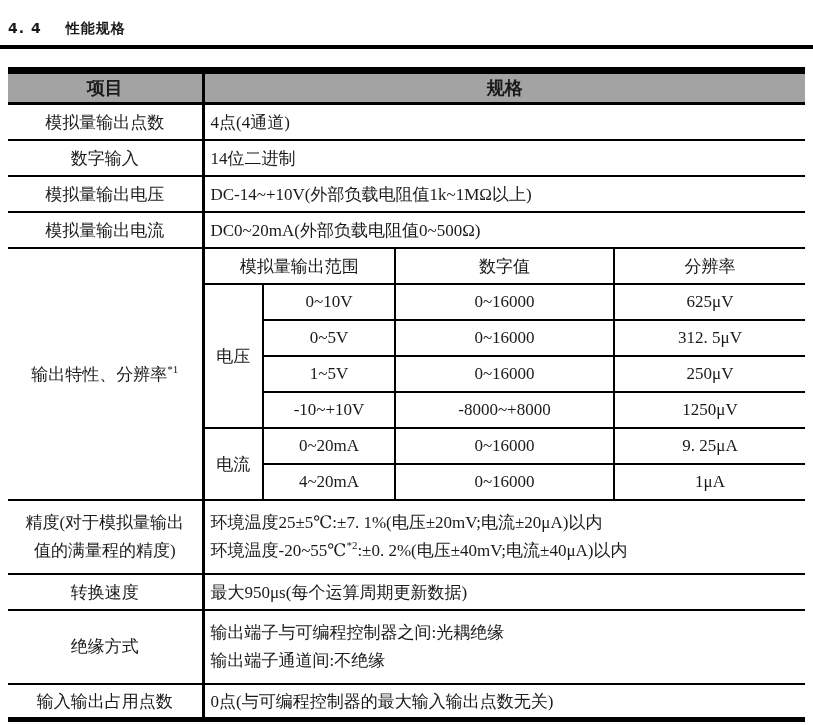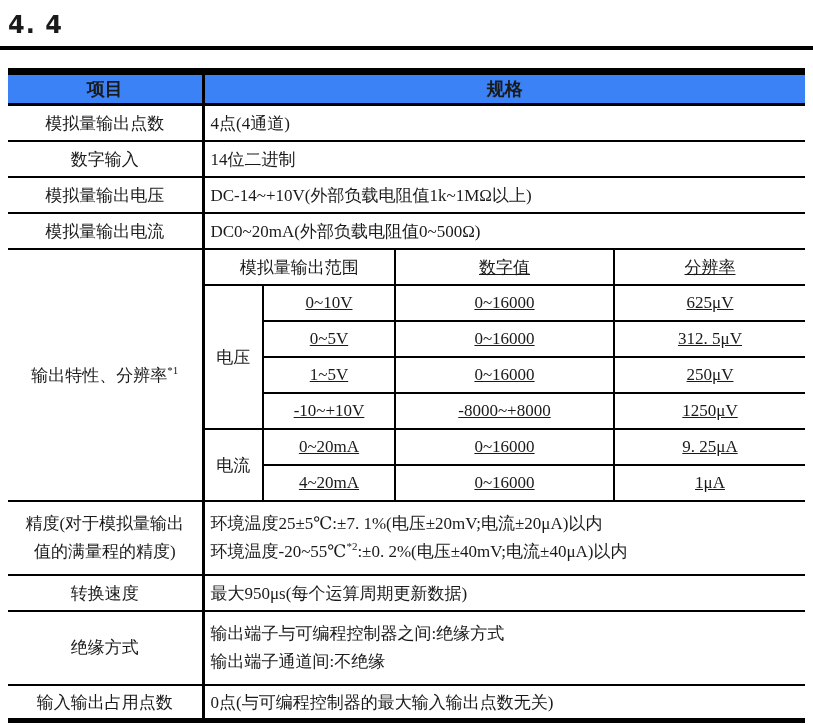--- a/index.html
+++ b/index.html
@@ -11,22 +11,22 @@
     overflow: hidden;
     font-family: "Liberation Serif", "DejaVu Serif", serif;
     color: #1a1a1a;
   }
   .page-title {
     display: flex;
     align-items: baseline;
     gap: 24px;
     font-family: "DejaVu Sans", "Liberation Sans", sans-serif;
     font-weight: bold;
-    font-size: 24px;
-    margin: 11px 0 7px 8px;
+    font-size: 14px;
+    margin: 20px 0 7px 8px;
     letter-spacing: 1px;
   }
   .title-rule {
     width: 813px;
     height: 4px;
     background: #000000;
     margin-bottom: 18px;
   }
   .tbl-wrap {
     margin-left: 8px;
@@ -41,52 +41,53 @@
     font-size: 17px;
   }
   table.spec td, table.spec th {
     padding: 0 6px;
     border-bottom: 2px solid #000000;
     vertical-align: middle;
     overflow: hidden;
     white-space: nowrap;
   }
   tr.hdr th {
-    background: #3b82f6;
+    background: #a3a3a3;
     font-family: "DejaVu Sans", "Liberation Sans", sans-serif;
     font-weight: bold;
     font-size: 18px;
     text-align: center;
     height: 28px;
     border-bottom: 3px solid #000000;
   }
   td.item {
     text-align: center;
     padding-left: 5px;
   }
   td.ctr { text-align: center; }
-  .vl  { border-left: 2px solid #000000; text-decoration: underline; }
+  .vl  { border-left: 2px solid #000000; }
   .vlm { border-left: 3px solid #000000; }
   tr.r      td { height: 34px; }
   tr.r-sub  td { height: 34px; margin-top: 42px; }
   tr.r-two  td { height: 72px; line-height: 1.62; margin-top: 26px; }
   tr.r-last td { height: 32px; border-bottom: none; }
   sup.note {
     font-size: 11px;
     font-family: "Liberation Serif", serif;
     vertical-align: super;
     line-height: 0;
   }
   .two-line div { white-space: nowrap; }
 </style>
 </head>
 <body>
 
 <div class="page-title">
   <span>4. 4</span>
+  <span>性能规格</span>
 </div>
 <div class="title-rule"></div>
 
 <div class="tbl-wrap">
 <table class="spec">
   <colgroup>
     <col style="width:195px">
     <col style="width:60px">
     <col style="width:132px">
     <col style="width:219px">
@@ -174,21 +175,21 @@
   </tr>
 
   <tr class="r">
     <td class="item">转换速度</td>
     <td colspan="4" class="vlm">最大950μs(每个运算周期更新数据)</td>
   </tr>
 
   <tr class="r-two">
     <td class="item">绝缘方式</td>
     <td colspan="4" class="vlm two-line">
-      <div>输出端子与可编程控制器之间:绝缘方式</div>
+      <div>输出端子与可编程控制器之间:光耦绝缘</div>
       <div>输出端子通道间:不绝缘</div>
     </td>
   </tr>
 
   <tr class="r-last">
     <td class="item">输入输出占用点数</td>
     <td colspan="4" class="vlm">0点(与可编程控制器的最大输入输出点数无关)</td>
   </tr>
 
 </tbody>

